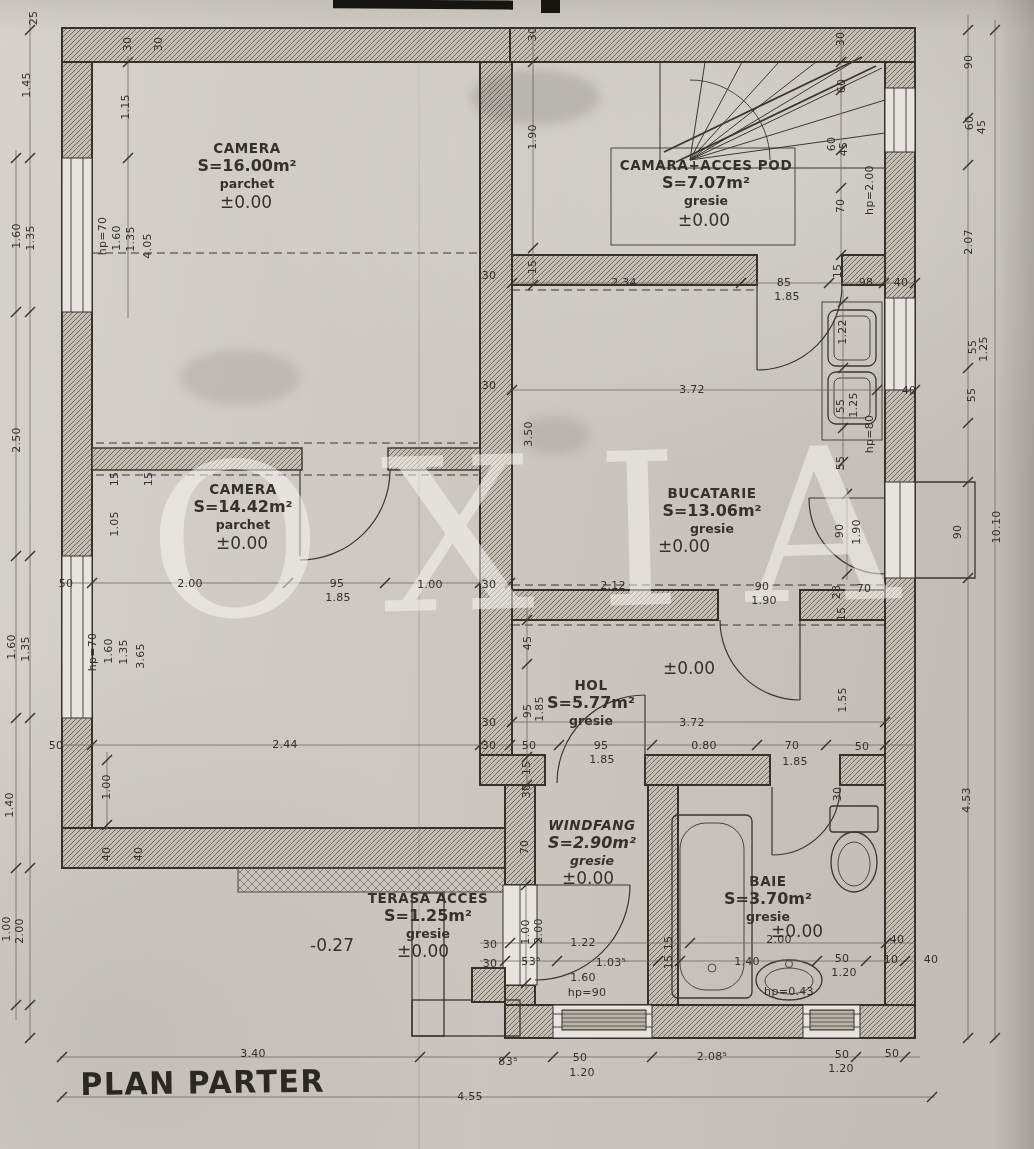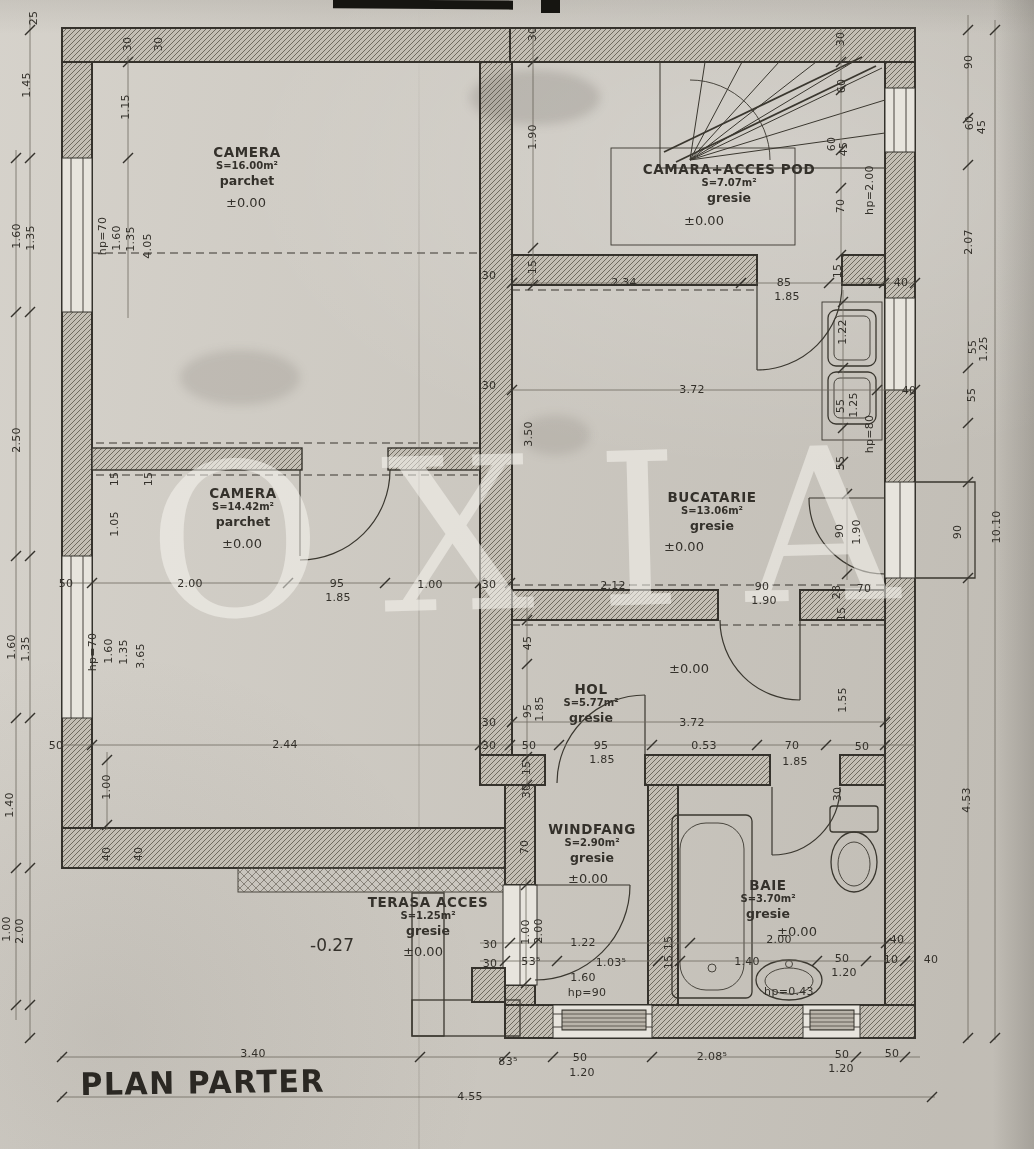--- a/index.html
+++ b/index.html
@@ -34,23 +34,23 @@
   .dl{fill:none;stroke:#6e695f;stroke-width:0.8;}
   #tk line{stroke:#35322c;stroke-width:1.4;}
   .stair line{stroke:#3a372f;stroke-width:1;}
   .stair .str{stroke-width:1.7;}
   #dims,#rooms{position:absolute;inset:0;z-index:6;pointer-events:none;}
   .dim{position:absolute;transform:translate(-50%,-50%);font-size:11px;color:var(--dimc);
        white-space:nowrap;letter-spacing:0.3px;}
   .room{position:absolute;transform:translate(-50%,-50%);text-align:center;color:var(--ink);
         font-weight:bold;line-height:1.22;white-space:nowrap;}
   .room .rn{display:block;font-size:13.5px;letter-spacing:0.6px;}
-  .room .ra{display:block;font-size:10px;}
+  .room .ra{display:block;font-size:16px;}
   .room .rf{display:block;font-size:12.5px;}
-  .level{position:absolute;transform:translate(-50%,-50%);font-size:13px;color:var(--ink);
+  .level{position:absolute;transform:translate(-50%,-50%);font-size:17px;color:var(--ink);
          font-weight:500;white-space:nowrap;}
   .watermark{position:absolute;left:148px;top:428px;z-index:5;
     font-family:"DejaVu Serif","Liberation Serif",serif;font-size:212px;line-height:1;
     letter-spacing:64px;color:var(--wm);transform:rotate(-1.5deg);pointer-events:none;}
   .outside-level{position:absolute;left:332px;top:945px;z-index:6;transform:translate(-50%,-50%);
     font-size:17px;color:var(--ink);}
   .title{position:absolute;left:80px;top:1066px;z-index:7;font-size:31px;font-weight:bold;
     letter-spacing:1.5px;color:#2b2823;transform:rotate(-0.8deg) scaleX(0.97);transform-origin:left top;}
   .artifact{position:absolute;background:#161511;z-index:8;}
   .a1{left:333px;top:0;width:180px;height:9px;transform:rotate(0.4deg);}
@@ -381,38 +381,38 @@
       <div class="dim" style="left: 56px; top: 745px; transform: translate(-50%, -50%);">50</div>
       <div class="dim" style="left: 527px; top: 643px; transform: translate(-50%, -50%) rotate(-90deg);">45</div>
       <div class="dim" style="left: 527px; top: 711px; transform: translate(-50%, -50%) rotate(-90deg);">95</div>
       <div class="dim" style="left: 539px; top: 709px; transform: translate(-50%, -50%) rotate(-90deg);">1.85</div>
       <div class="dim" style="left: 489px; top: 722px; transform: translate(-50%, -50%);">30</div>
       <div class="dim" style="left: 489px; top: 745px; transform: translate(-50%, -50%);">30</div>
       <div class="dim" style="left: 529px; top: 745px; transform: translate(-50%, -50%);">50</div>
       <div class="dim" style="left: 692px; top: 722px; transform: translate(-50%, -50%);">3.72</div>
       <div class="dim" style="left: 601px; top: 745px; transform: translate(-50%, -50%);">95</div>
       <div class="dim" style="left: 602px; top: 759px; transform: translate(-50%, -50%);">1.85</div>
-      <div class="dim" style="left: 704px; top: 745px; transform: translate(-50%, -50%);">0.53</div>
+      <div class="dim" style="left: 704px; top: 745px; transform: translate(-50%, -50%);">0.80</div>
       <div class="dim" style="left: 792px; top: 745px; transform: translate(-50%, -50%);">70</div>
       <div class="dim" style="left: 795px; top: 761px; transform: translate(-50%, -50%);">1.85</div>
       <div class="dim" style="left: 862px; top: 746px; transform: translate(-50%, -50%);">50</div>
       <div class="dim" style="left: 526px; top: 768px; transform: translate(-50%, -50%) rotate(-90deg);">15</div>
       <div class="dim" style="left: 526px; top: 791px; transform: translate(-50%, -50%) rotate(-90deg);">30</div>
       <div class="dim" style="left: 842px; top: 700px; transform: translate(-50%, -50%) rotate(-90deg);">1.55</div>
       <div class="dim" style="left: 528px; top: 434px; transform: translate(-50%, -50%) rotate(-90deg);">3.50</div>
       <div class="dim" style="left: 692px; top: 389px; transform: translate(-50%, -50%);">3.72</div>
       <div class="dim" style="left: 489px; top: 385px; transform: translate(-50%, -50%);">30</div>
       <div class="dim" style="left: 840px; top: 406px; transform: translate(-50%, -50%) rotate(-90deg);">55</div>
       <div class="dim" style="left: 853px; top: 405px; transform: translate(-50%, -50%) rotate(-90deg);">1.25</div>
       <div class="dim" style="left: 869px; top: 434px; transform: translate(-50%, -50%) rotate(-90deg);">hp=80</div>
       <div class="dim" style="left: 840px; top: 463px; transform: translate(-50%, -50%) rotate(-90deg);">55</div>
       <div class="dim" style="left: 842px; top: 332px; transform: translate(-50%, -50%) rotate(-90deg);">1.22</div>
       <div class="dim" style="left: 909px; top: 390px; transform: translate(-50%, -50%);">40</div>
       <div class="dim" style="left: 837px; top: 271px; transform: translate(-50%, -50%) rotate(-90deg);">15</div>
-      <div class="dim" style="left: 866px; top: 282px; transform: translate(-50%, -50%);">22</div>
+      <div class="dim" style="left: 866px; top: 282px; transform: translate(-50%, -50%);">98</div>
       <div class="dim" style="left: 901px; top: 282px; transform: translate(-50%, -50%);">40</div>
       <div class="dim" style="left: 784px; top: 282px; transform: translate(-50%, -50%);">85</div>
       <div class="dim" style="left: 787px; top: 296px; transform: translate(-50%, -50%);">1.85</div>
       <div class="dim" style="left: 624px; top: 282px; transform: translate(-50%, -50%);">2.34</div>
       <div class="dim" style="left: 532px; top: 267px; transform: translate(-50%, -50%) rotate(-90deg);">15</div>
       <div class="dim" style="left: 489px; top: 275px; transform: translate(-50%, -50%);">30</div>
       <div class="dim" style="left: 532px; top: 34px; transform: translate(-50%, -50%) rotate(-90deg);">30</div>
       <div class="dim" style="left: 532px; top: 137px; transform: translate(-50%, -50%) rotate(-90deg);">1.90</div>
       <div class="dim" style="left: 840px; top: 39px; transform: translate(-50%, -50%) rotate(-90deg);">30</div>
       <div class="dim" style="left: 841px; top: 86px; transform: translate(-50%, -50%) rotate(-90deg);">60</div>
@@ -463,21 +463,21 @@
       <div class="dim" style="left: 892px; top: 1053px; transform: translate(-50%, -50%);">50</div>
       <div class="dim" style="left: 470px; top: 1096px; transform: translate(-50%, -50%);">4.55</div>
     </div>
   <div id="rooms">
       <div class="room" style="left: 247px; top: 166px;">
         <span class="rn">CAMERA</span>
         <span class="ra">S=16.00m²</span>
         <span class="rf">parchet</span>
       </div>
       <div class="level" style="left: 246px; top: 202px;">±0.00</div>
-      <div class="room" style="left: 706px; top: 183px; margin-left: 23px;">
+      <div class="room" style="left: 706px; top: 183px;">
         <span class="rn">CAMARA+ACCES POD</span>
         <span class="ra">S=7.07m²</span>
         <span class="rf">gresie</span>
       </div>
       <div class="level" style="left: 704px; top: 220px;">±0.00</div>
       <div class="room" style="left: 243px; top: 507px;">
         <span class="rn">CAMERA</span>
         <span class="ra">S=14.42m²</span>
         <span class="rf">parchet</span>
       </div>
@@ -487,21 +487,21 @@
         <span class="ra">S=13.06m²</span>
         <span class="rf">gresie</span>
       </div>
       <div class="level" style="left: 684px; top: 546px;">±0.00</div>
       <div class="room" style="left: 591px; top: 703px;">
         <span class="rn">HOL</span>
         <span class="ra">S=5.77m²</span>
         <span class="rf">gresie</span>
       </div>
       <div class="level" style="left: 689px; top: 668px;">±0.00</div>
-      <div class="room" style="left: 592px; top: 843px;">
+      <div class="room" style="left: 592px; top: 843px; font-style: italic;">
         <span class="rn">WINDFANG</span>
         <span class="ra">S=2.90m²</span>
         <span class="rf">gresie</span>
       </div>
       <div class="level" style="left: 588px; top: 878px;">±0.00</div>
       <div class="room" style="left: 768px; top: 899px;">
         <span class="rn">BAIE</span>
         <span class="ra">S=3.70m²</span>
         <span class="rf">gresie</span>
       </div>

